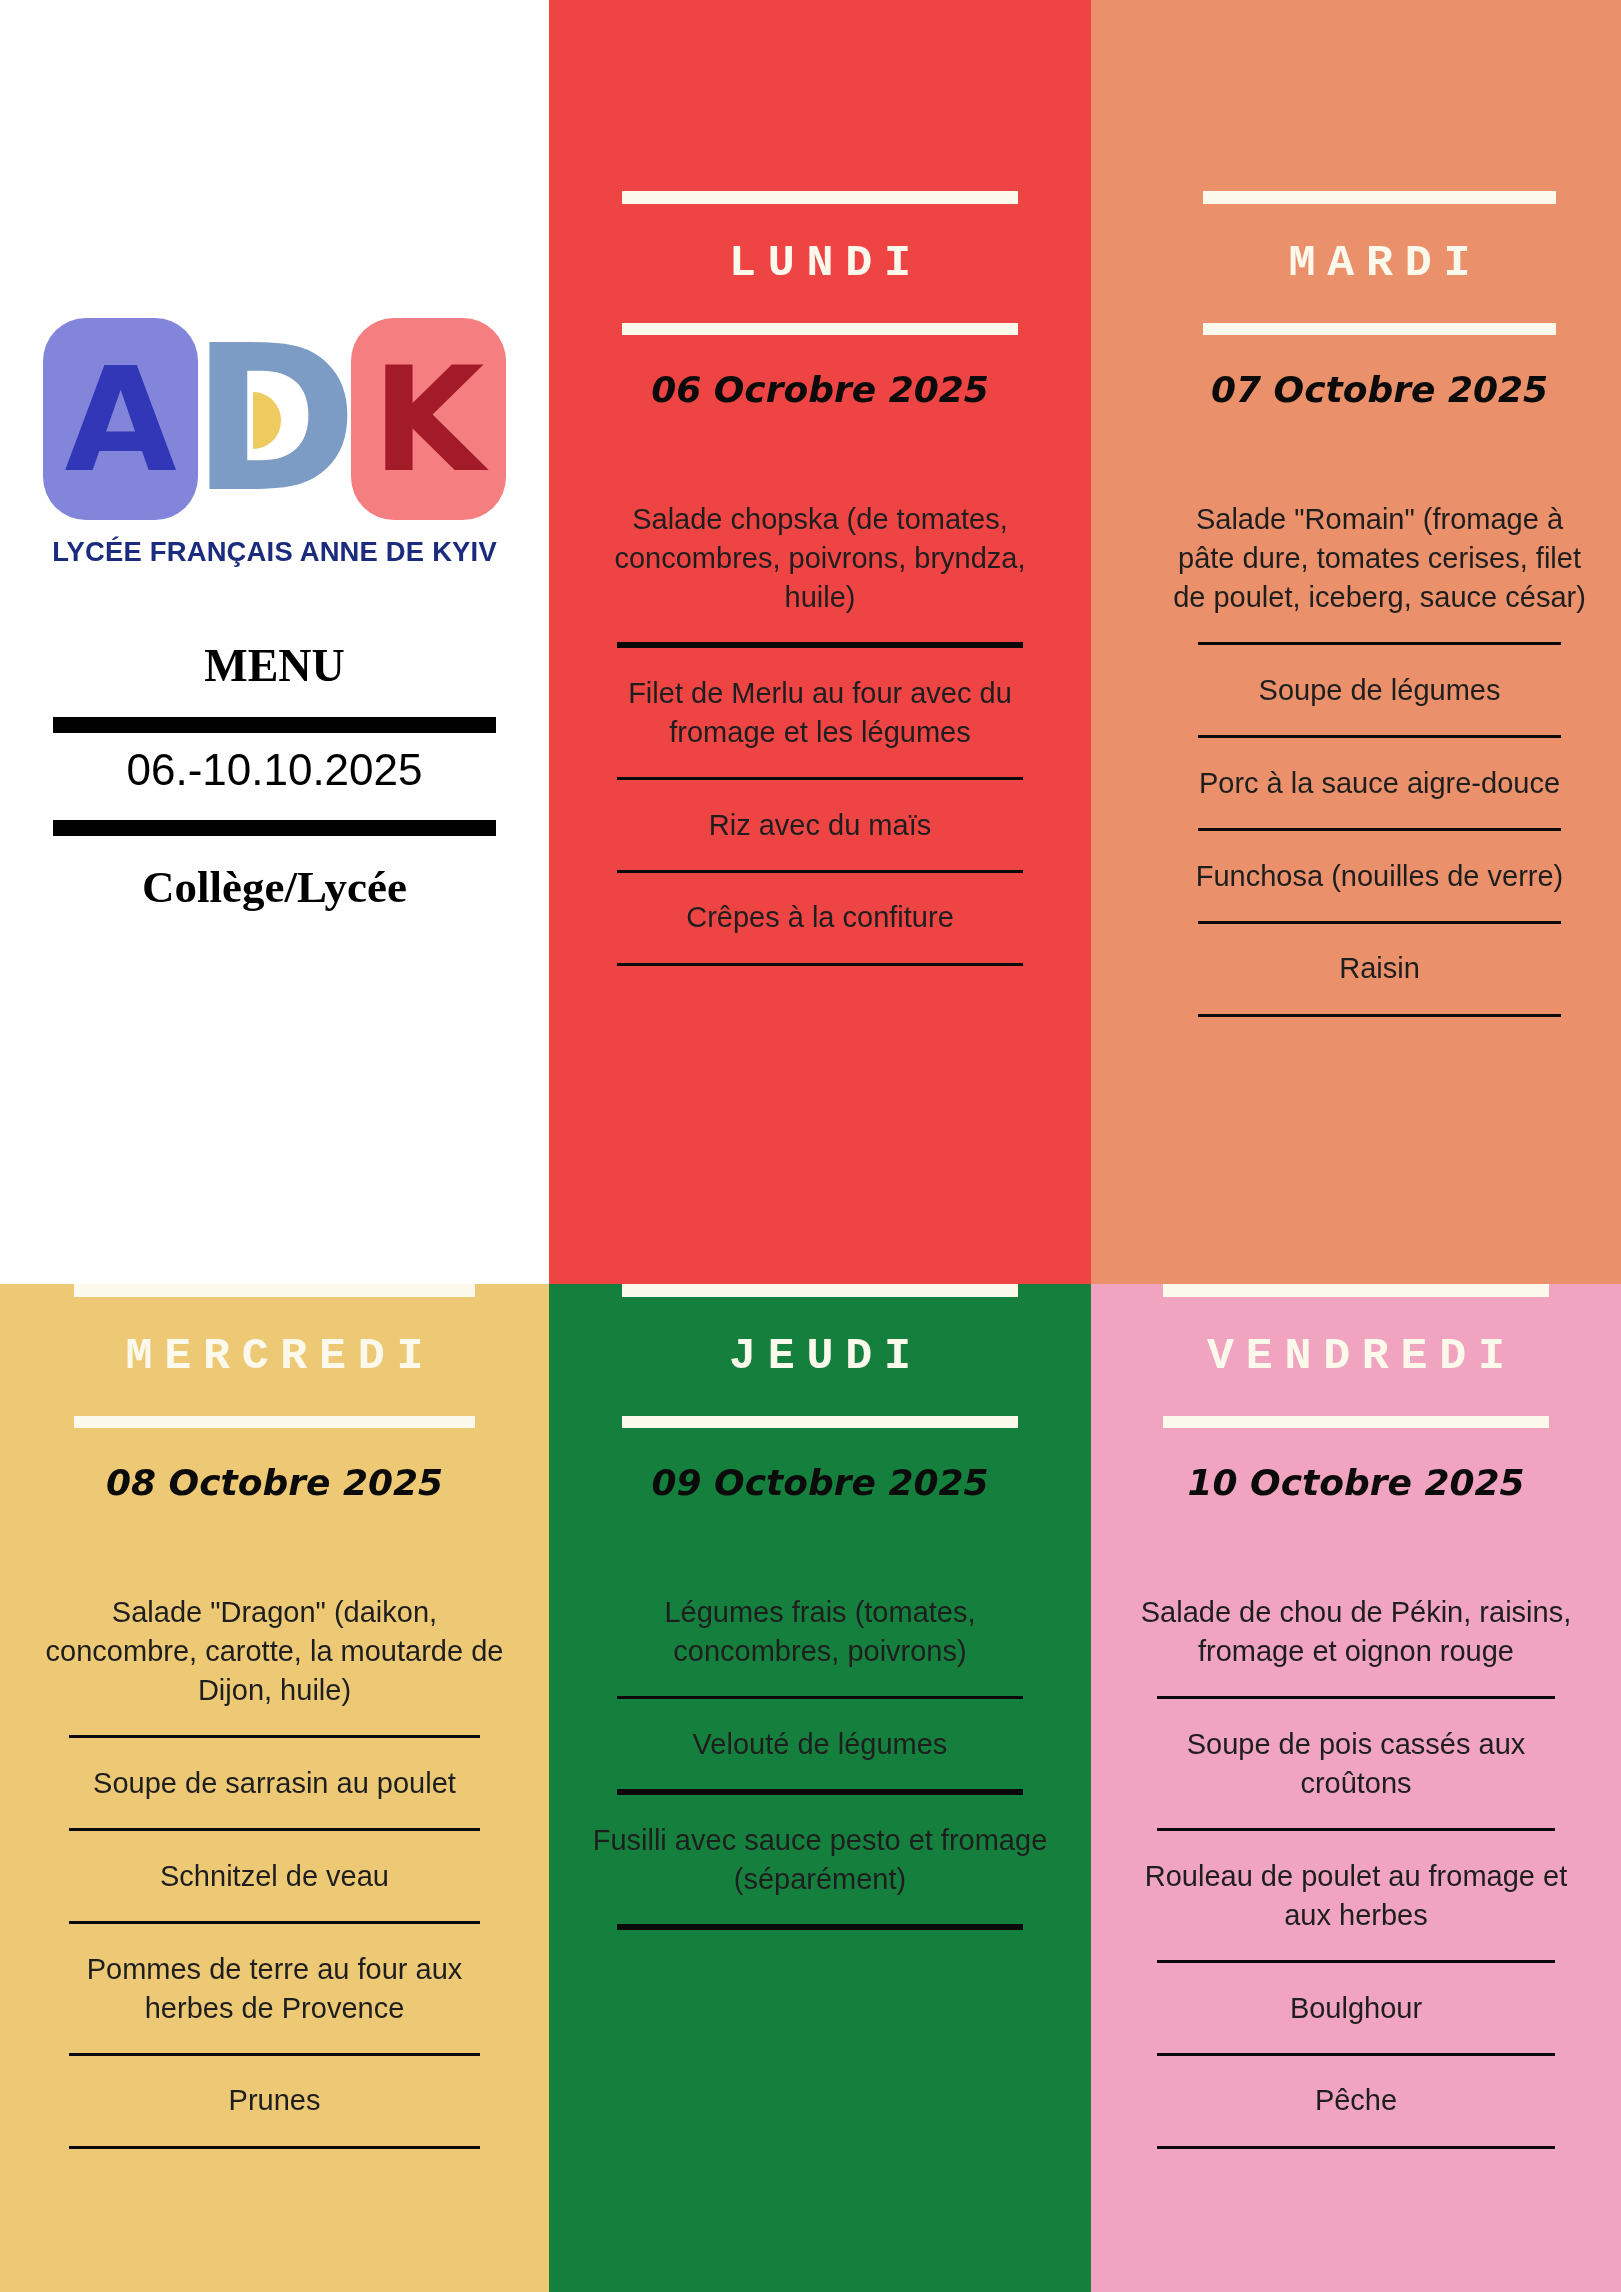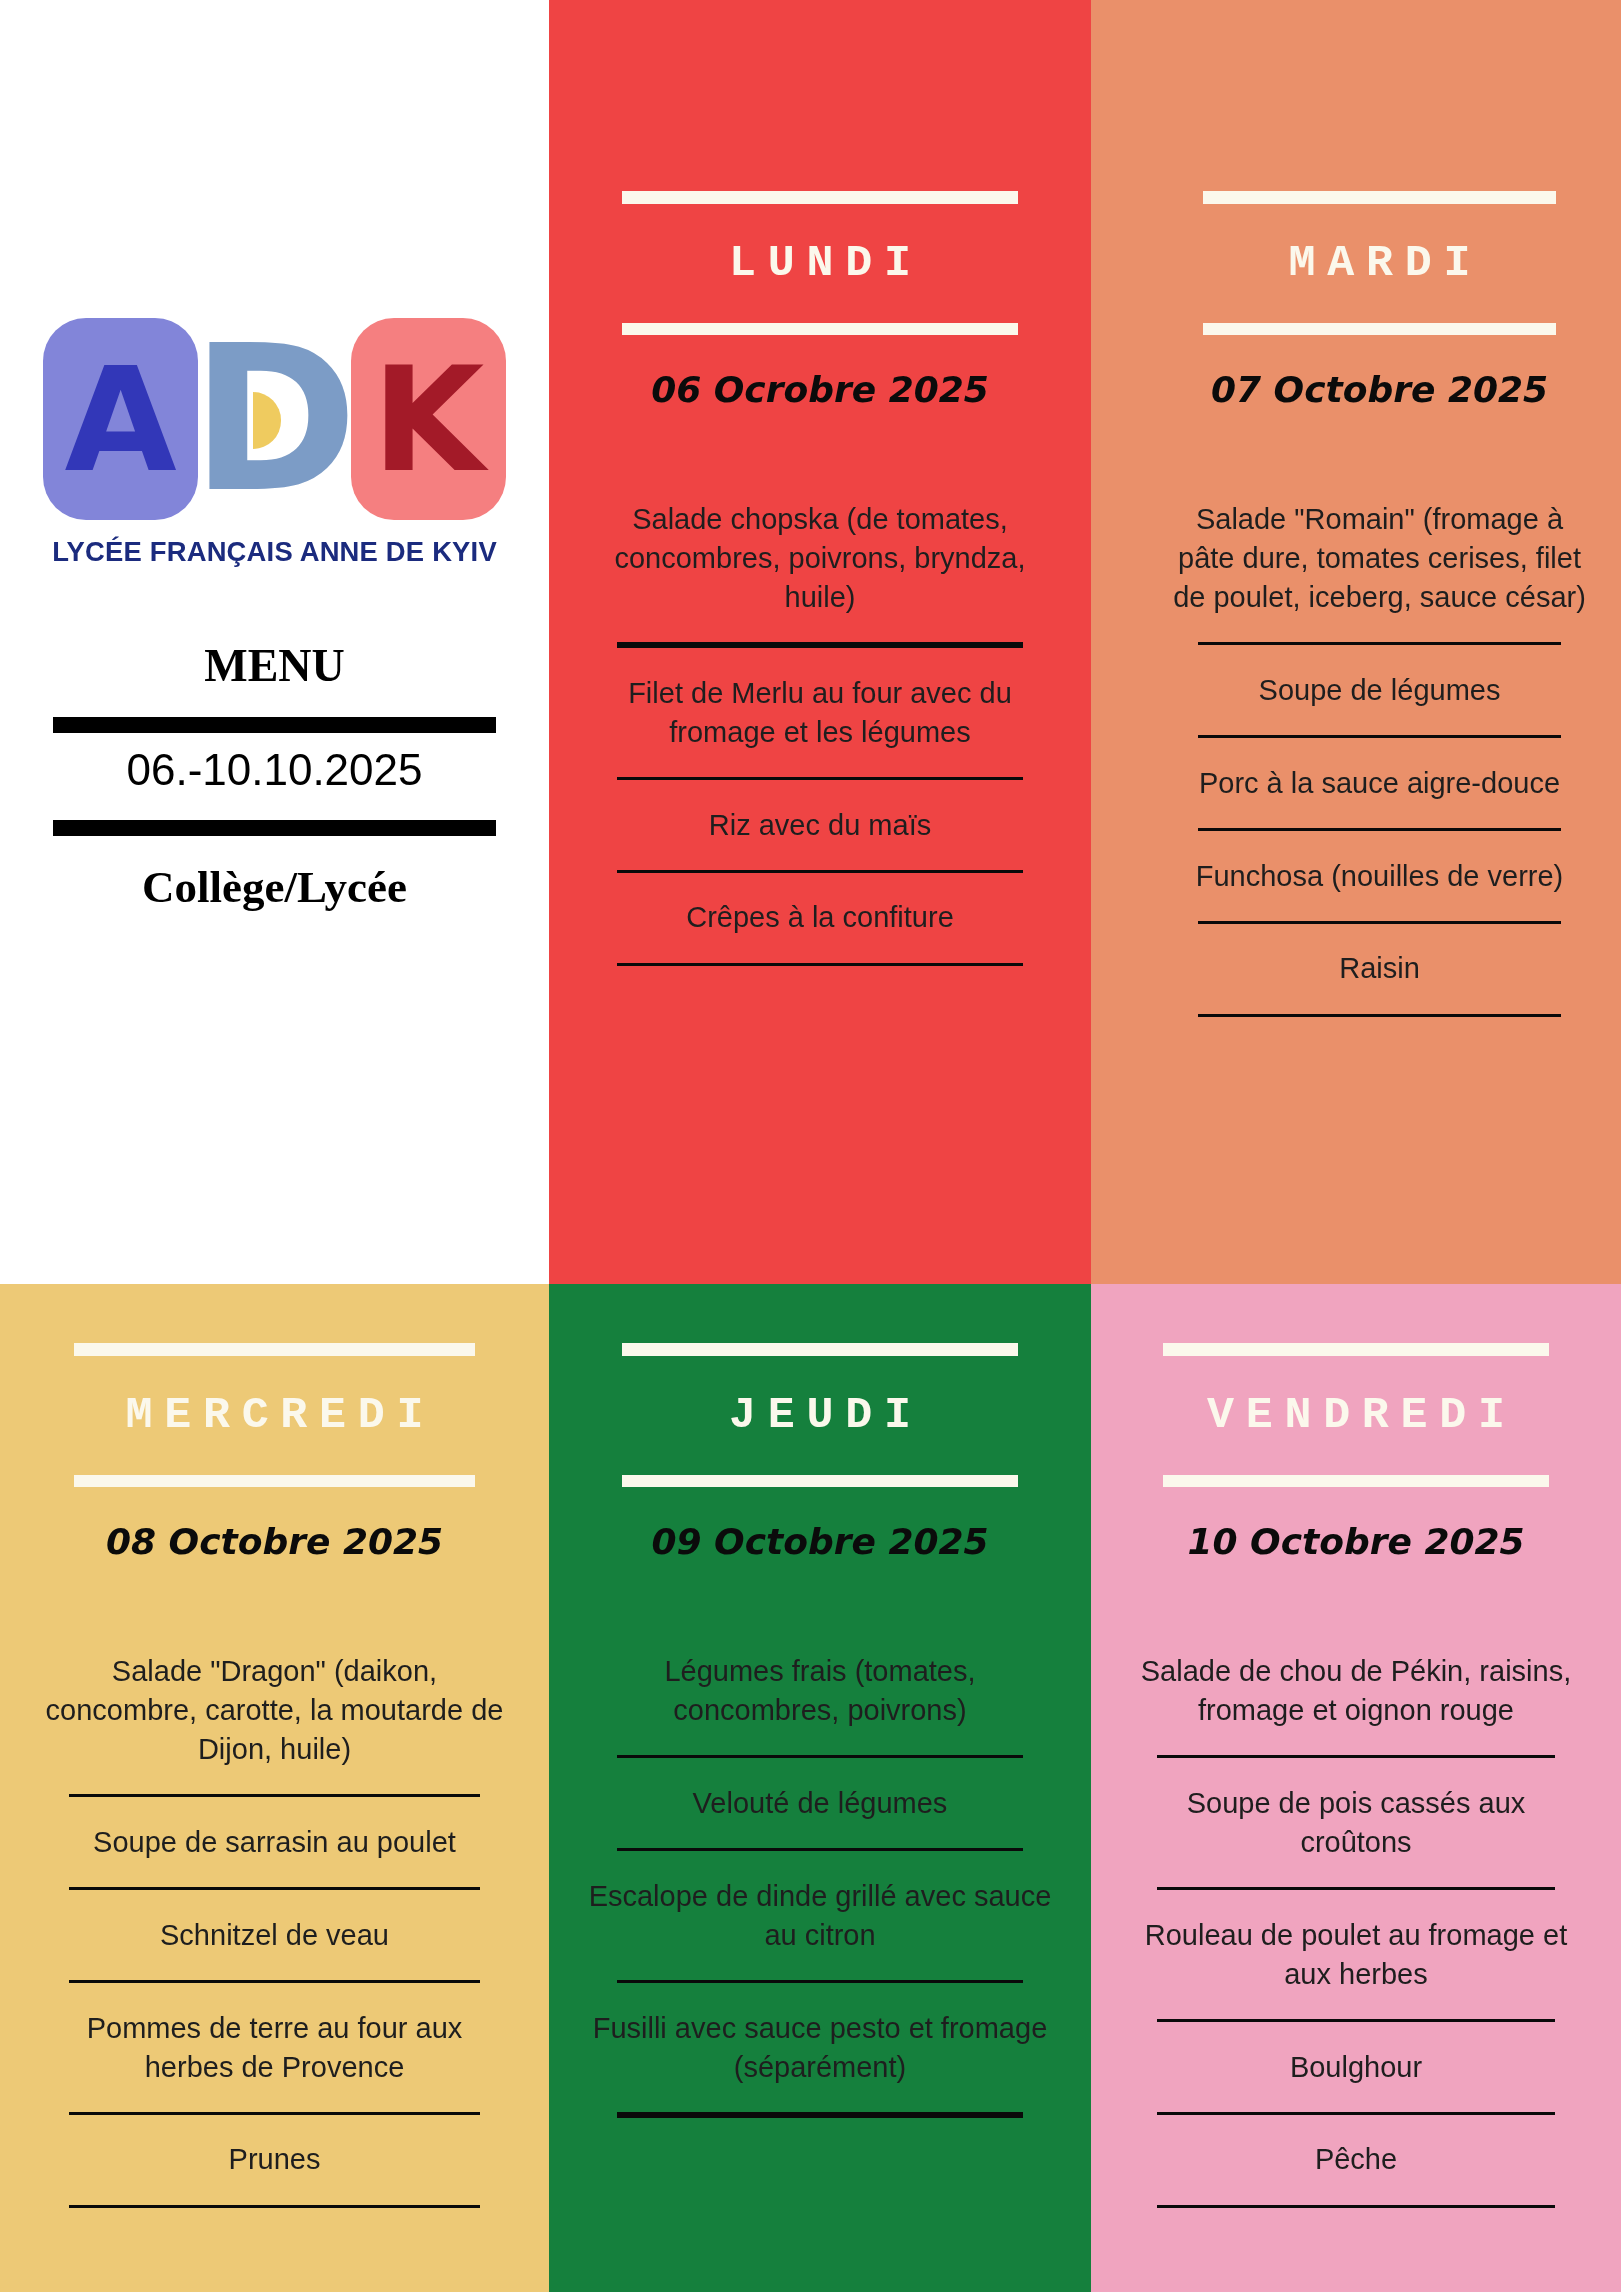--- a/index.html
+++ b/index.html
@@ -47,21 +47,21 @@
   .menu-dates {
     margin-top:11.8px; font-family:Liberation Sans, sans-serif; font-size:44px; color:#000;
   }
   .menu-audience {
     margin-top:25.5px; font-family:"Liberation Serif", serif; font-weight:bold; font-size:45px; color:#000;
   }
 
   
   .day { display:flex; flex-direction:column; align-items:center; }
   .row-top    { padding-top:191px; }
-  .row-bottom { padding-top:59px; }
+  .row-bottom { }
   .rule { width:73%; height:12.7px; background:#FBF8EC; }
   .day-name {
     margin:32px 0; font-family:"Liberation Mono", monospace; font-weight:bold;
     font-size:45px; line-height:55px; letter-spacing:0.26em; text-indent:0.26em;
     color:#FBF8EC; white-space:nowrap;
   }
   .day-date {
     margin-top:33px; font-family:"DejaVu Sans", sans-serif;
     font-style:italic; font-weight:bold; font-size:36px; line-height:43px; color:#0b0b0b;
   }
@@ -162,21 +162,20 @@
   <div class="cell day row-bottom" id="cell-jeudi" style="background: #15803d;">
     <div class="rule"></div>
     <div class="day-name">JEUDI</div>
     <div class="rule"></div>
     <div class="day-date">09 Octobre 2025</div>
     <div class="items">
       <div class="item">Légumes frais (tomates, concombres, poivrons)</div>
       <div class="divider"></div>
       <div class="item">Velouté de légumes</div>
       <div class="divider"></div>
-      <div class="item">Escalope de dinde grillé avec sauce au citron</div>
       <div class="divider"></div>
       <div class="item">Fusilli avec sauce pesto et fromage (séparément)</div>
       <div class="divider"></div>
       <div class="divider"></div>
     </div>
   </div>
 
   <div class="cell day row-bottom" id="cell-vendredi" style="background: rgb(240, 164, 191);">
     <div class="rule"></div>
     <div class="day-name">VENDREDI</div>

